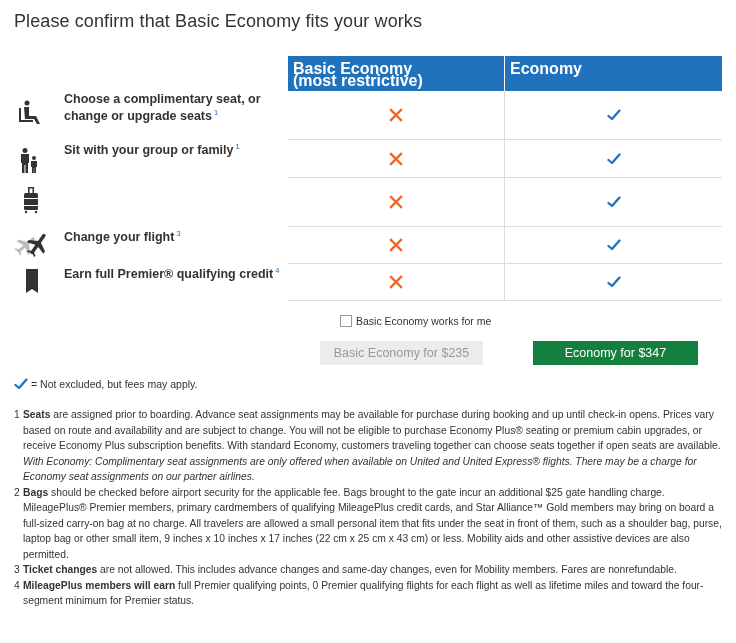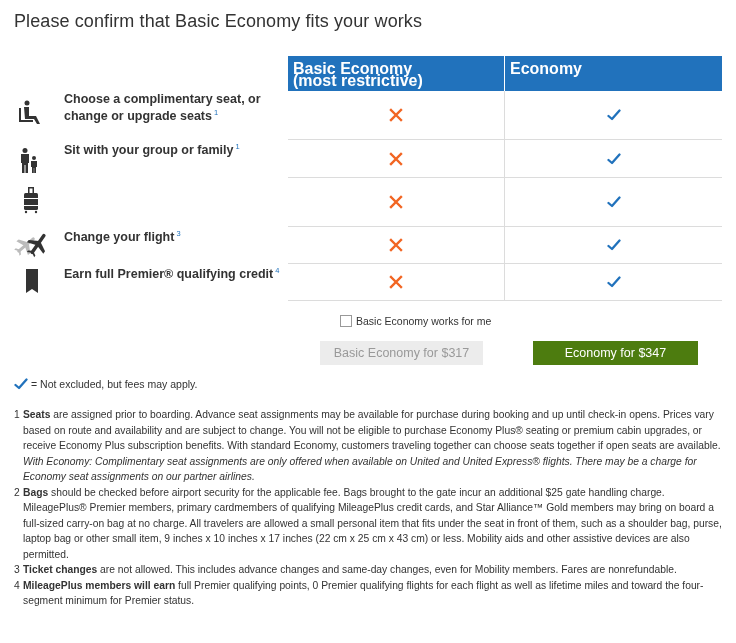--- a/index.html
+++ b/index.html
@@ -20,21 +20,21 @@
   .feat { position:absolute; left:0; width:288px;padding-left:26px; }
   .ficon { position:absolute; left:18px; width:28px; height:28px; }
   .flabel { position:absolute; left:64px; font-size:12.5px; font-weight:bold; line-height:17px; color:#333; width:220px; }
   sup.fn { color:#2172bc; font-size:7.5px; font-weight:normal; vertical-align:super; margin-left:2px; line-height:0; }
 
   .checkbox-wrap { position:absolute; left:328px; top:315px; display:flex; align-items:center;margin-left:12px; }
   .checkbox { width:12px; height:12px; border:1px solid #999; background:#fff; box-sizing:border-box; margin-right:4px; }
   .checkbox-label { font-size:10.5px; color:#333; }
   .btn-basic { position:absolute; left:320px; top:341px; width:163px; height:24px; background:#ececec; color:#999;
                font-size:12.5px; display:flex; align-items:center; justify-content:center; border:none; }
-  .btn-econ { position:absolute; left:533px; top:341px; width:165px; height:24px; background:#4d7c0f; color:#fff;
+  .btn-econ { position:absolute; left:533px; top:341px; width:165px; height:24px; background:#15803d; color:#fff;
               font-size:12.5px; display:flex; align-items:center; justify-content:center; border:none; }
 
   .legend { position:absolute; left:14px; top:378px; display:flex; font-size:10.5px; color:#333; }
   .legend svg { margin-right:3px; }
 
   .notes { position:absolute; left:14px; top:407px; width:712px; font-size:10.3px; line-height:15.5px; color:#333; }
   .notes-heading { font-weight:bold; }
   .note { position:relative; padding-left:9px; }
   .note .num { position:absolute; left:0; top:0; }
   .note b { font-weight:bold; }
@@ -178,21 +178,21 @@
           <path d="M1.5 7 L5 10 L12.5 1.5" fill="none" stroke="#2172bc" stroke-width="2.3" stroke-linecap="round" stroke-linejoin="round"></path>
         </svg>
     </div>
   </div>
 </div>
 
 <label class="checkbox-wrap">
   <span class="checkbox"></span>
   <span class="checkbox-label">Basic Economy works for me</span>
 </label>
-<button class="btn-basic">Basic Economy for $317</button>
+<button class="btn-basic">Basic Economy for $235</button>
 <button class="btn-econ">Economy for $347</button>
 
 <div class="legend">
   <svg width="14" height="12" viewBox="0 0 14 12">
       <path d="M1.5 7 L5 10 L12.5 1.5" fill="none" stroke="#2172bc" stroke-width="2.3" stroke-linecap="round" stroke-linejoin="round"></path>
     </svg>
   <span>= Not excluded, but fees may apply.</span>
 </div>
 
 <div class="notes">

